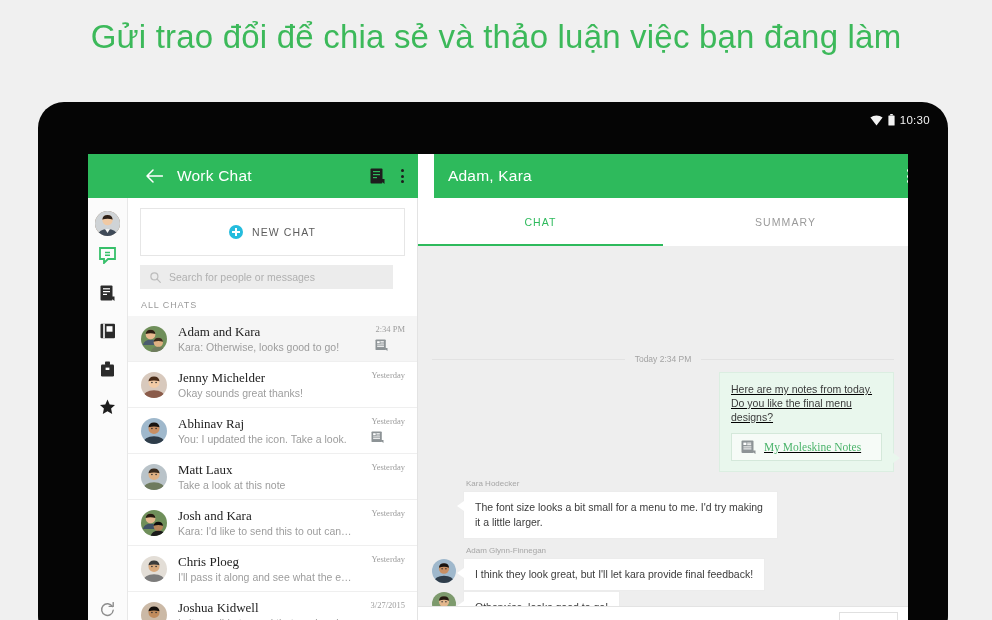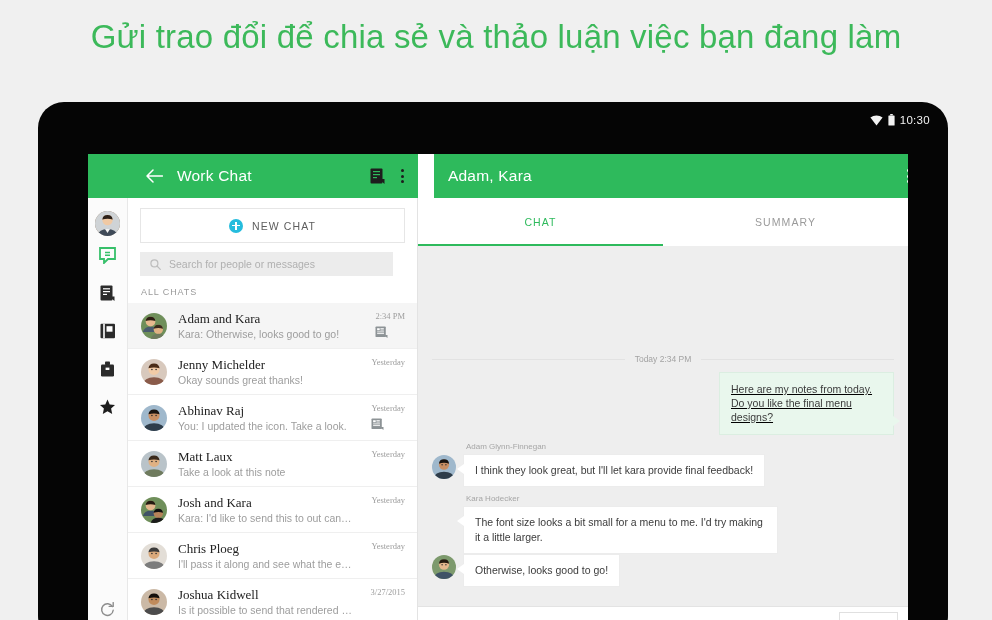--- a/index.html
+++ b/index.html
@@ -78,21 +78,21 @@
   .rail-item:first-of-type { margin-top: 22px; }
   .rail-spacer { flex: 1; }
   .rail-bottom { margin-bottom: 14px; }
 
   
   .listpane {
     position: absolute; left: 40px; top: 44px; width: 290px; height: 444px;
     background: #ffffff; border-right: 1px solid #e3e3e3; overflow: hidden;
   }
   .newchat {
-    margin: 10px 12px 0 12px; height: 35px;
+    margin: 10px 12px 0 12px; height: 48px;
     border: 1px solid #e6e6e6; background: #fff;
     display: flex; align-items: center; justify-content: center; gap: 9px;
     cursor: pointer;
   }
   .plus-circle {
     width: 14px; height: 14px; border-radius: 50%;
     background: #25bcdd; position: relative;
   }
   .plus-circle::before, .plus-circle::after {
     content: ""; position: absolute; background: #fff;
@@ -502,52 +502,64 @@
 
           <div class="day-divider">
             <span class="ln"></span>
             <span class="lbl">Today 2:34 PM</span>
             <span class="ln"></span>
           </div>
 
           <div class="msg-out">
             <div class="bubble-out">
               <div class="txt">Here  are my notes from today. Do you like the final menu designs?</div>
+              <div class="attach-card">
+                <svg width="15" height="14" viewBox="0 0 15 14">
+                  <rect x="0.5" y="0.5" width="12" height="12.4" rx="1" fill="#8d9396"></rect>
+                  <rect x="2.4" y="2.6" width="3" height="2.4" fill="#ffffff"></rect>
+                  <rect x="6.2" y="2.6" width="4" height="1" fill="#ffffff"></rect>
+                  <rect x="6.2" y="4.2" width="4" height="1" fill="#ffffff"></rect>
+                  <rect x="2.4" y="6.4" width="8" height="1" fill="#ffffff"></rect>
+                  <rect x="2.4" y="8.4" width="8" height="1" fill="#ffffff"></rect>
+                  <path d="M9.6 10.4 L14.5 10.4 L14.5 14 Z" fill="#8d9396"></path>
+                </svg>
+                <span class="attach-label">My Moleskine Notes</span>
+              </div>
             </div>
           </div>
 
           <div id="incoming-messages">
+              <div>
+                <div class="sender">Kara Hodecker</div>
+                <div class="msg-in">
+                  <div class="in-avatar ghost"></div>
+                  <div class="bubble-in">
+                    <div class="txt">The font size looks a bit small for a menu to me. I'd try making it a little larger.</div>
+                  </div>
+                </div>
+              </div>
               <div>
                 <div class="sender">Adam Glynn-Finnegan</div>
                 <div class="msg-in">
                   <div class="in-avatar">
                     <svg class="clip" viewBox="0 0 30 30">
                       <rect width="30" height="30" fill="#9fb8cc"></rect>
                       <path d="M1 30 q3-9 14-9 t14 9z" fill="#2f3d4a"></path>
                       <circle cx="15" cy="12" r="6.4" fill="#c98f63"></circle>
                       <path d="M15 5.2 a6.4 6.4 0 0 1 6.4 5.6 q-6.4-2.2-12.8 0 A6.4 6.4 0 0 1 15 5.2z" fill="#1a1410"></path>
                       <circle cx="12.6" cy="12.2" r="0.9" fill="#2b2b2b"></circle>
                       <circle cx="17.4" cy="12.2" r="0.9" fill="#2b2b2b"></circle>
                     </svg>
                   </div>
                   <div class="bubble-in">
                     <div class="txt">I think they look great, but I'll let kara provide final feedback!</div>
                   </div>
                 </div>
               </div>
               <div>
-                <div class="sender">Kara Hodecker</div>
-                <div class="msg-in">
-                  <div class="in-avatar ghost"></div>
-                  <div class="bubble-in">
-                    <div class="txt">The font size looks a bit small for a menu to me. I'd try making it a little larger.</div>
-                  </div>
-                </div>
-              </div>
-              <div>
                 <div class="msg-in">
                   <div class="in-avatar">
                     <svg class="clip" viewBox="0 0 30 30">
                       <rect width="30" height="30" fill="#7d9a6d"></rect>
                       <path d="M1 30 q3-9 14-9 t14 9z" fill="#3f5266"></path>
                       <circle cx="15" cy="12" r="6.4" fill="#e3b78d"></circle>
                       <path d="M15 5.2 a6.4 6.4 0 0 1 6.4 5.6 q-6.4-2.2-12.8 0 A6.4 6.4 0 0 1 15 5.2z" fill="#241a10"></path>
                       <circle cx="12.6" cy="12.2" r="0.9" fill="#2b2b2b"></circle>
                       <circle cx="17.4" cy="12.2" r="0.9" fill="#2b2b2b"></circle>
                     </svg>

